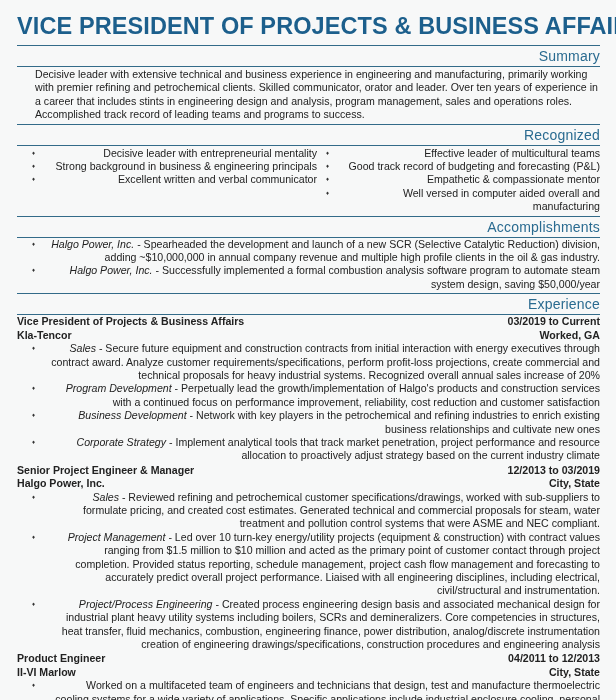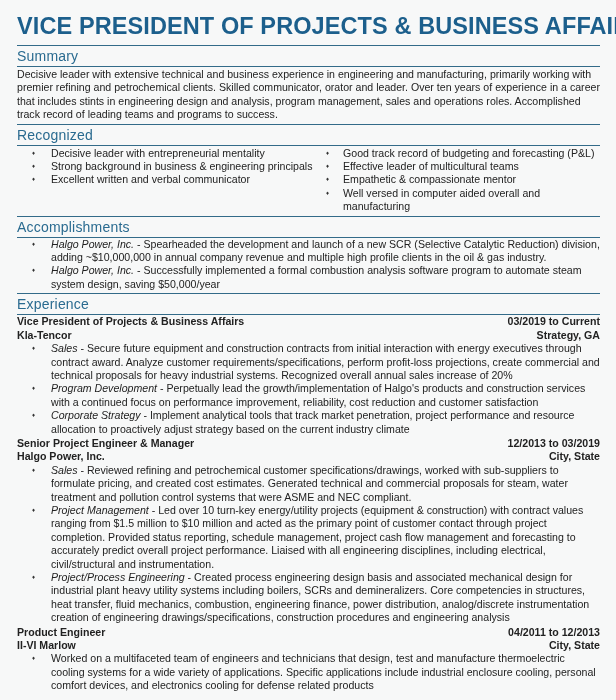--- a/index.html
+++ b/index.html
@@ -11,29 +11,29 @@
     font-size: 10.6px;
     line-height: 13.4px;
   }
   .page { padding: 6px 16px 0 17px; }
   .name {
     text-align: center; color: #1c5f8c; font-weight: bold;
     font-size: 23.5px; line-height: 28px; letter-spacing: 0.1px;
     margin: 6px 0 5px 0; white-space: nowrap;
   }
   .section-title {
-    text-align: left; color: #2a6b90; font-size: 14px; line-height: 17px;
+    text-align: right; color: #2a6b90; font-size: 14px; line-height: 17px;
     font-family: "Liberation Sans", sans-serif; letter-spacing: 0.2px;
     border-top: 1.5px solid #336b89;
     padding-top: 2px;
   }
   .section-title .t { display: block; border-bottom: 1.5px solid #336b89; padding-bottom: 1px; }
-  .summary { margin: 1px 0 0 0; }
+  .summary { margin: 1px 0 0 18px; }
   ul { margin: 0; padding: 0; list-style: none; }
-  li { position: relative; padding-left: 34px; }
+  li { position: relative; padding-left: 34px; text-align: right; }
   li::before {
     content: "\2666"; position: absolute; left: 15px; top: 0;
     font-size: 6px; color: #333;
   }
   .hl { display: flex; margin-top: 1px; }
   .hl ul { flex: 1; }
   .hl ul.right li { padding-left: 26px; }
   .hl ul.right li::before { left: 9px; }
   .hl ul.left { flex: 0 0 300px; }
   .emph { font-style: italic; }
@@ -58,22 +58,22 @@
     <div class="section-title">
         <span class="t">Recognized</span>
       </div>
     <div class="hl">
       <ul class="left">
         <li>Decisive leader with entrepreneurial mentality</li>
         <li>Strong background in business &amp; engineering principals</li>
         <li>Excellent written and verbal communicator</li>
       </ul>
       <ul class="right">
+        <li>Effective leader of multicultural teams</li>
         <li>Good track record of budgeting and forecasting (P&amp;L)</li>
-        <li>Effective leader of multicultural teams</li>
         <li>Empathetic &amp; compassionate mentor</li>
         <li>Well versed in computer aided overall and manufacturing</li>
       </ul>
     </div>
   </div>
 
   <div class="sec">
     <div class="section-title">
         <span class="t">Accomplishments</span>
       </div>
@@ -88,25 +88,26 @@
         <span class="t">Experience</span>
       </div>
 
     <div class="job-block">
       <div class="job-head">
           <span>Vice President of Projects &amp; Business Affairs</span>
           <span>03/2019 to Current</span>
         </div>
       <div class="job-head">
           <span>Kla-Tencor</span>
-          <span>Strategy, GA</span>
+          <span>Worked, GA</span>
         </div>
       <ul>
         <li><span class="emph">Sales</span><span> - Secure future equipment and construction contracts from initial interaction with energy executives through contract award. Analyze customer requirements/specifications, perform profit-loss projections, create commercial and technical proposals for heavy industrial systems. Recognized overall annual sales increase of 20%</span></li>
         <li><span class="emph">Program Development</span><span> - Perpetually lead the growth/implementation of Halgo's products and construction services with a continued focus on performance improvement, reliability, cost reduction and customer satisfaction</span></li>
+        <li><span class="emph">Business Development</span><span> - Network with key players in the petrochemical and refining industries to enrich existing business relationships and cultivate new ones</span></li>
         <li><span class="emph">Corporate Strategy</span><span> - Implement analytical tools that track market penetration, project performance and resource allocation to proactively adjust strategy based on the current industry climate</span></li>
       </ul>
     </div>
 
     <div class="job-block">
       <div class="job-head">
           <span>Senior Project Engineer &amp; Manager</span>
           <span>12/2013 to 03/2019</span>
         </div>
       <div class="job-head">

